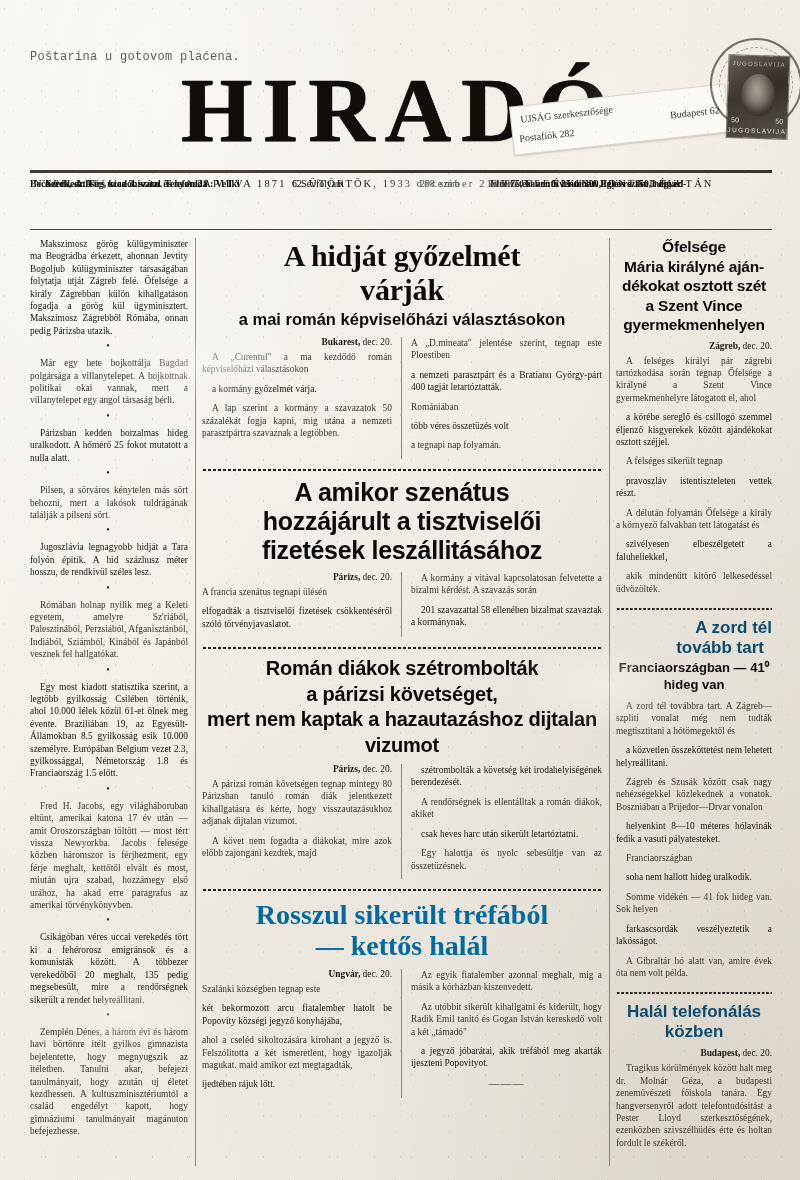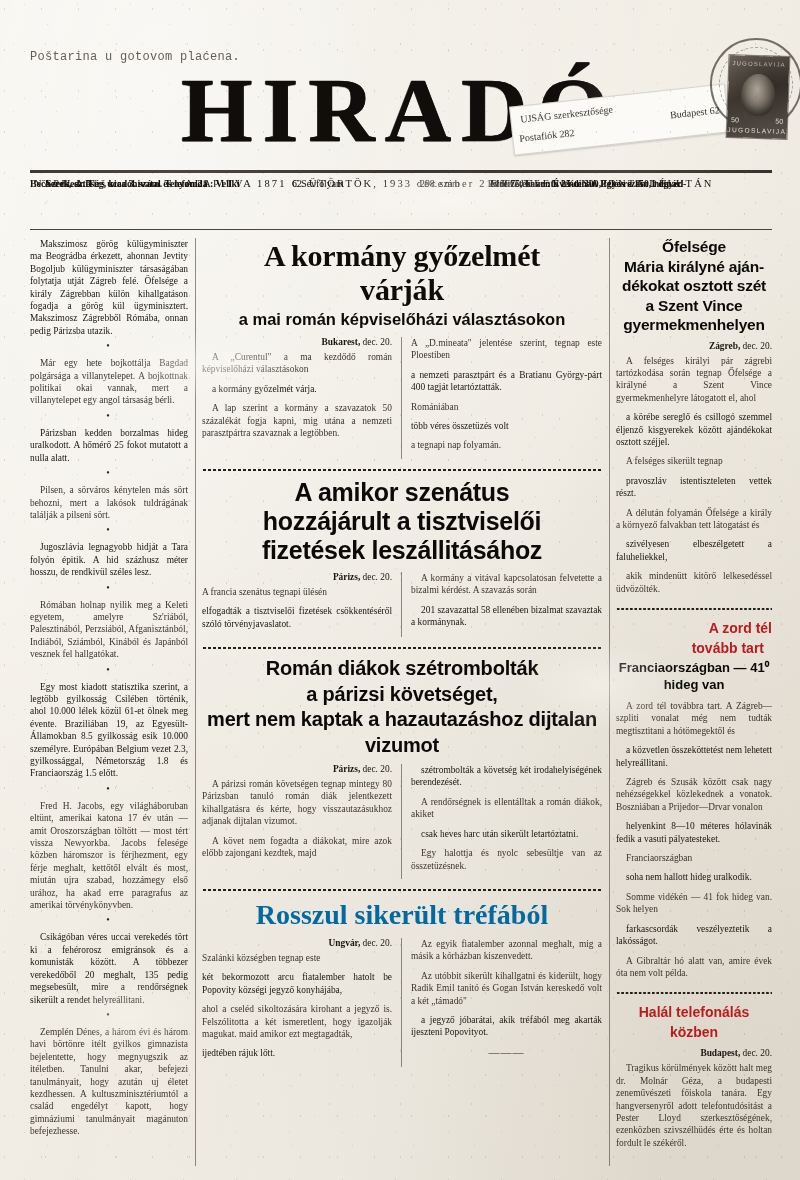--- a/index.html
+++ b/index.html
@@ -220,22 +220,22 @@
   }
   
   .hl-r{
     font-family:"Liberation Sans",sans-serif;
     font-weight:700;font-size:15.5px;line-height:18.5px;
     text-align:center;color:#0c0a08;margin:0 0 6px 0;
     letter-spacing:-.2px;
   }
   .hl-r2{
     font-family:"Liberation Sans",sans-serif;
-    font-weight:700;font-size:14px;line-height:20px;
-    text-align:center;color:#b91c1c;margin:0 0 2px 0;
+    font-weight:700;font-size:17px;line-height:20px;
+    text-align:center;color:#0c4a6e;margin:0 0 2px 0;
   }
   .hl-r3{
     font-family:"Liberation Sans",sans-serif;
     font-weight:700;font-size:13px;line-height:16px;
     text-align:center;color:#0c0a08;margin:0 0 7px 0;
   }
   .hl-r-indent{text-align:right;}
   .hl-r-center{text-align:center;}
 
   
@@ -329,21 +329,21 @@
       <p class="bt faint brief">Fred H. Jacobs, egy világháboruban eltünt, amerikai katona 17 év után — amit Oroszországban töltött — most tért vissza Newyorkba. Jacobs felesége közben háromszor is férjhezment, egy férje meghalt, kettőtől elvált és most, miután ujra szabad, hozzámegy első urához, ha akad erre paragrafus az amerikai törvénykönyvben.</p>
       <div class="sep-dot">•</div>
       <p class="bt bold brief">Csikágóban véres uccai verekedés tört ki a fehérorosz emigránsok és a komunisták között. A többezer verekedőből 20 meghalt, 135 pedig megsebesült, mire a rendőrségnek sikerült a rendet helyreállitani.</p>
       <div class="sep-dot">•</div>
       <p class="bt faint brief">Zemplén Dénes, a három évi és három havi börtönre itélt gyilkos gimnazista bejelentette, hogy megnyugszik az itéletben. Tanulni akar, befejezi tanulmányait, hogy azután uj életet kezdhessen. A kultuszminisztériumtól a család engedélyt kapott, hogy gimnáziumi tanulmányait magánuton befejezhesse.</p>
     </div>
 
     <div class="col c2">
 
       <div>
-        <h1 class="hl-main">A kormány győzelmét</h1>
+        <h1 class="hl-main">A hidját győzelmét</h1>
         <h1 class="hl-main">várják</h1>
         <h2 class="hl-sub">a mai román képviselőházi választásokon</h2>
         <div class="split">
           <div class="sc left">
             <div class="dl-wrap">
               <span class="city">Bukarest,</span><span> dec. 20.</span>
             </div>
             <p class="bt faint">A „Curentul" a ma kezdődő román képviselőházi választásokon</p>
             <p class="bt bold">a kormány győzelmét várja.</p>
             <p class="bt faint">A lap szerint a kormány a szavazatok 50 százalékát fogja kapni, mig utána a nemzeti parasztpártra szavaznak a legtöbben.</p>
@@ -400,20 +400,21 @@
             <p class="bt bold">csak heves harc után sikerült letartóztatni.</p>
             <p class="bt faint">Egy halottja és nyolc sebesültje van az összetüzésnek.</p>
           </div>
         </div>
       </div>
 
       <div class="dotrule"></div>
 
       <div>
         <h1 class="hl-serif-big">Rosszul sikerült tréfából</h1>
+        <h1 class="hl-serif-big" style="margin-top:-8px">— kettős halál</h1>
         <div class="split">
           <div class="sc left">
             <div class="dl-wrap">
               <span class="city">Ungvár,</span><span> dec. 20.</span>
             </div>
             <p class="bt faint noind">Szalánki községben tegnap este</p>
             <p class="bt bold noind">két bekormozott arcu fiatalember hatolt be Popovity községi jegyző konyhájába,</p>
             <p class="bt faint noind">ahol a cseléd sikoltozására kirohant a jegyző is. Felszólitotta a két ismeretlent, hogy igazolják magukat. maid amikor ezt megtagadták,</p>
             <p class="bt bold noind">ijedtében rájuk lőtt.</p>
           </div>

